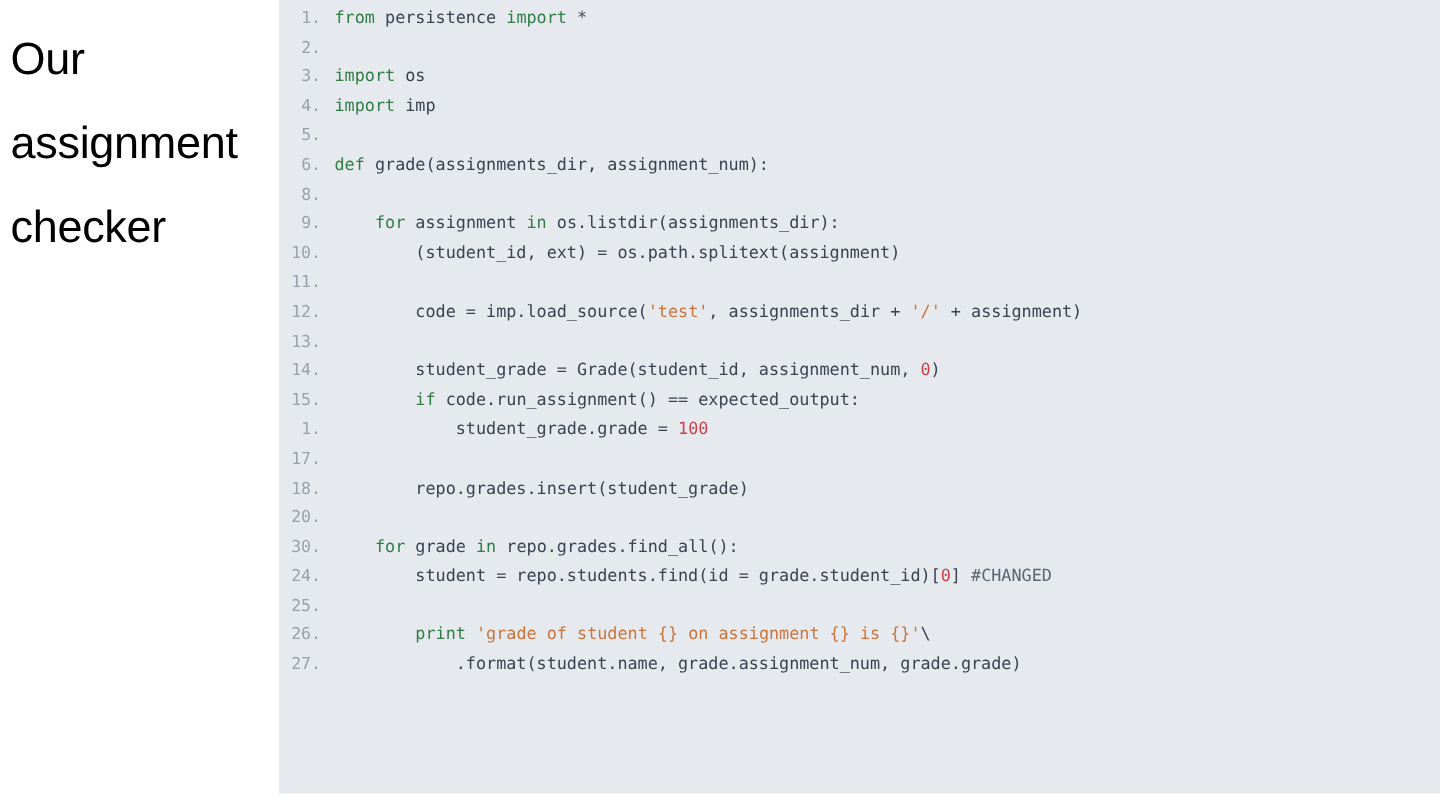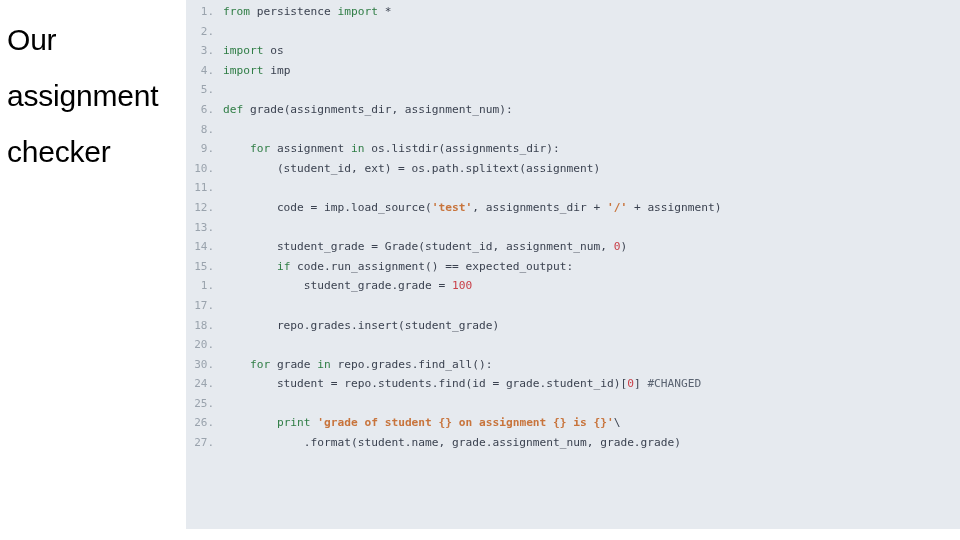--- a/index.html
+++ b/index.html
@@ -65,21 +65,21 @@
     width: 28px;
     text-align: right;
     color: #9aa3ad;
     margin-right: 9px;
     font-family: "DejaVu Sans Mono", "Liberation Mono", monospace;
     font-size: 11px;
   }
   .ln::after { content: "."; }
 
   .tok-kw   { color: #2f7d45; }
-  .tok-str  { color: #c8743c; font-weight: bold; }
+  .tok-str  { color: #c8743c; }
   .tok-num  { color: #c9414a; }
   .tok-com  { color: #5b6472; }
   .tok-plain{ color: #3b4250; }
 </style>
 </head>
 <body>
 
 <div id="slide">
 
   <div id="title">Our

